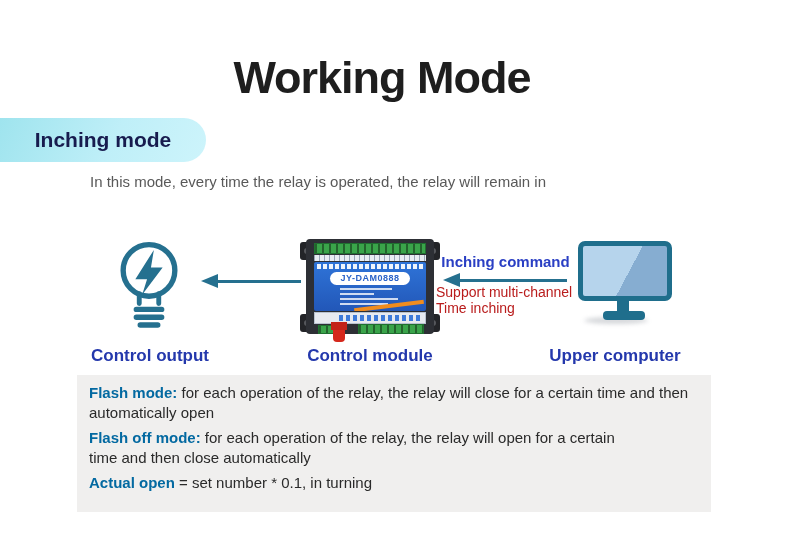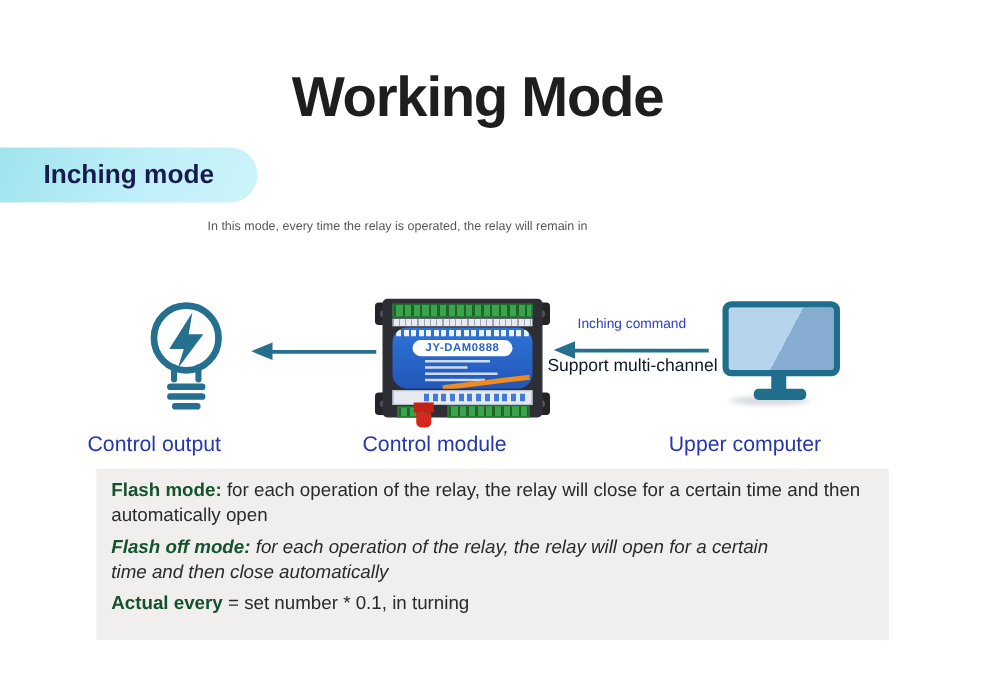--- a/index.html
+++ b/index.html
@@ -14,45 +14,45 @@
 
   
   .badge { position:absolute; left:0; top:118px; width:206px; height:44px;
            border-radius:0 22px 22px 0;
            background:linear-gradient(115deg,#9fe4ee 0%,#bfeff8 55%,#cdf4fb 100%);
            color:#171b4e; font-size:21px; font-weight:bold; line-height:44px;
            text-align:center; }
 
   
   .intro { position:absolute; top:170px; left:0; width:636px; text-align:center;
-           color:#595959; font-size:10px; line-height:23px; }
+           color:#595959; font-size:15px; line-height:23px; }
 
   
-  .cap { position:absolute; top:346px; font-size:17px; font-weight:normal; color:#2438ac; }
+  .cap { position:absolute; top:346px; font-size:17px; font-weight:bold; color:#2438ac; text-align:center; }
   .cap-output   { left:70px;  width:160px; }
   .cap-module   { left:290px; width:160px; }
   .cap-computer { left:535px; width:160px; }
 
   
   .bulb { position:absolute; left:110px; top:239px; }
 
   
   .arrow { position:absolute; height:14px; }
   .arrow .line { position:absolute; left:12px; right:0; top:5.5px; height:3px; background:#25708f; }
   .arrow .head { position:absolute; left:0; top:0; width:0; height:0;
                  border-top:7px solid transparent; border-bottom:7px solid transparent;
                  border-right:17px solid #25708f; }
   .arrow1 { left:201px; top:274px; width:100px; }
   .arrow2 { left:443px; top:273px; width:124px; }
 
   
   .inching-cmd { position:absolute; left:428px; top:253px; width:155px; text-align:center;
-                 color:#2a3fc4; font-size:11px; font-weight:normal; }
-  .support { position:absolute; left:420px; top:285px; width:172px; text-align:center;
-             color:#0f172a; font-size:14px; line-height:15.5px; }
+                 color:#2a3fc4; font-size:15px; font-weight:bold; }
+  .support { position:absolute; left:436px; top:285px; width:172px; text-align:left;
+             color:#b91c1c; font-size:14px; line-height:15.5px; }
 
   
   .monitor-frame { position:absolute; left:578px; top:241px; width:94px; height:60px;
                    border:5px solid #1f6e8c; border-radius:7px;
                    background:linear-gradient(118deg,#b6d4ec 0%,#b6d4ec 54%,#86add1 54%,#86add1 100%); }
   .monitor-neck { position:absolute; left:617px; top:299px; width:12px; height:14px; background:#1f6e8c; }
   .monitor-base { position:absolute; left:603px; top:311px; width:42px; height:9px; background:#1f6e8c; border-radius:4px; }
   .monitor-shadow { position:absolute; left:584px; top:317px; width:64px; height:7px;
                     background:rgba(90,100,110,.25); border-radius:50%; filter:blur(2px); }
 
@@ -62,44 +62,44 @@
   .m-ear i { position:absolute; left:4px; top:6px; width:6px; height:6px; border-radius:50%; background:#55575c; display:block; }
   .m-body { position:absolute; left:6px; right:6px; top:1px; bottom:4px; background:#2d2f35; border-radius:4px; }
   .m-green { position:absolute; background:#3aa44a; border:1px solid #1f7030;
              background-image:repeating-linear-gradient(90deg, rgba(0,0,0,.4) 0 2px, transparent 2px 7px); }
   .m-green.top { left:14px; right:14px; top:5px; height:11px; }
   .m-green.botright { left:58px; right:16px; top:86px; height:10px; }
   .m-green.botleft { left:18px; width:24px; top:87px; height:9px; }
   .m-ticks { position:absolute; left:14px; right:14px; top:17px; height:6px; background:#e8ecf2;
              background-image:repeating-linear-gradient(90deg,#9aa6b8 0 1px, transparent 1px 5px); }
   .m-panel { position:absolute; left:14px; right:14px; top:24px; height:49px;
-             background:linear-gradient(180deg,#2f74d8,#2257b8); border-radius:12px; overflow:hidden; }
+             background:linear-gradient(180deg,#2f74d8,#2257b8); border-radius:2px; overflow:hidden; }
   .m-dashes { height:5px; margin:2px 3px 0 3px;
               background:repeating-linear-gradient(90deg, rgba(255,255,255,.92) 0 4px, transparent 4px 6px); }
   .m-label { width:80px; height:13px; margin:3px auto 0; background:#fff; border-radius:7px;
              color:#2a62c8; font-size:9px; font-weight:bold; line-height:13px; text-align:center;
              letter-spacing:.5px; }
   .m-spec { height:2px; background:rgba(255,255,255,.78); margin:3px 0 0 26px; }
   .m-orange { position:absolute; right:2px; bottom:3px; width:70px; height:4px;
               background:#f08c1e; transform:rotate(-7deg); }
   .m-strip { position:absolute; left:14px; right:14px; top:74px; height:12px; background:#e7eaf0;
              border:1px solid #b9c2cf; }
   .m-strip i { position:absolute; left:24px; right:3px; top:2px; bottom:2px; display:block;
                background:repeating-linear-gradient(90deg,#3f7bd9 0 4px, transparent 4px 7px); }
   .m-red { position:absolute; left:31px; top:84px; width:16px; height:8px; background:#c32218; z-index:3; }
   .m-red::after { content:""; position:absolute; left:2px; top:8px; width:12px; height:12px;
                   background:#d5281c; border-radius:0 0 4px 4px; display:block; }
 
   
   .notes { position:absolute; left:77px; top:375px; width:634px; height:137px;
            background:#f0efee; padding:8px 12px 0 12px; color:#2a2a2a; font-size:15px; }
   .notes p { line-height:20px; margin:0 0 5px 0; }
-  .notes p b { color:#14532d; }
+  .notes p b { color:#0369a1; }
   .notes .p1 { max-width:614px; }
-  .notes .p2 { max-width:556px;font-style:italic; }
+  .notes .p2 { max-width:556px; }
   .notes .p3 { margin-top:3px; }
 </style>
 </head>
 <body>
 
 <div id="stage">
 
   <div class="title">Working Mode</div>
 
   <div class="badge">Inching mode</div>
@@ -153,30 +153,31 @@
     <div class="m-red"></div>
   </div>
 
   <div class="inching-cmd">Inching command</div>
   <div class="arrow arrow2">
     <div class="line"></div>
     <div class="head"></div>
   </div>
   <div class="support">
     <div>Support multi-channel</div>
+    <div>Time inching</div>
   </div>
 
   <div class="monitor-shadow"></div>
   <div class="monitor-frame"></div>
   <div class="monitor-neck"></div>
   <div class="monitor-base"></div>
 
   <div class="cap cap-output">Control output</div>
   <div class="cap cap-computer">Upper computer</div>
   <div class="cap cap-module">Control module</div>
 
   <div class="notes">
     <p class="p1"><b>Flash mode:</b> <span>for each operation of the relay, the relay will close for a certain time and then automatically open</span></p>
     <p class="p2"><b>Flash off mode:</b> <span>for each operation of the relay, the relay will open for a certain time and then close automatically</span></p>
-    <p class="p3"><b>Actual every</b> <span>= set number * 0.1, in turning</span></p>
+    <p class="p3"><b>Actual open</b> <span>= set number * 0.1, in turning</span></p>
   </div>
 
 </div>
 
 </body></html>

